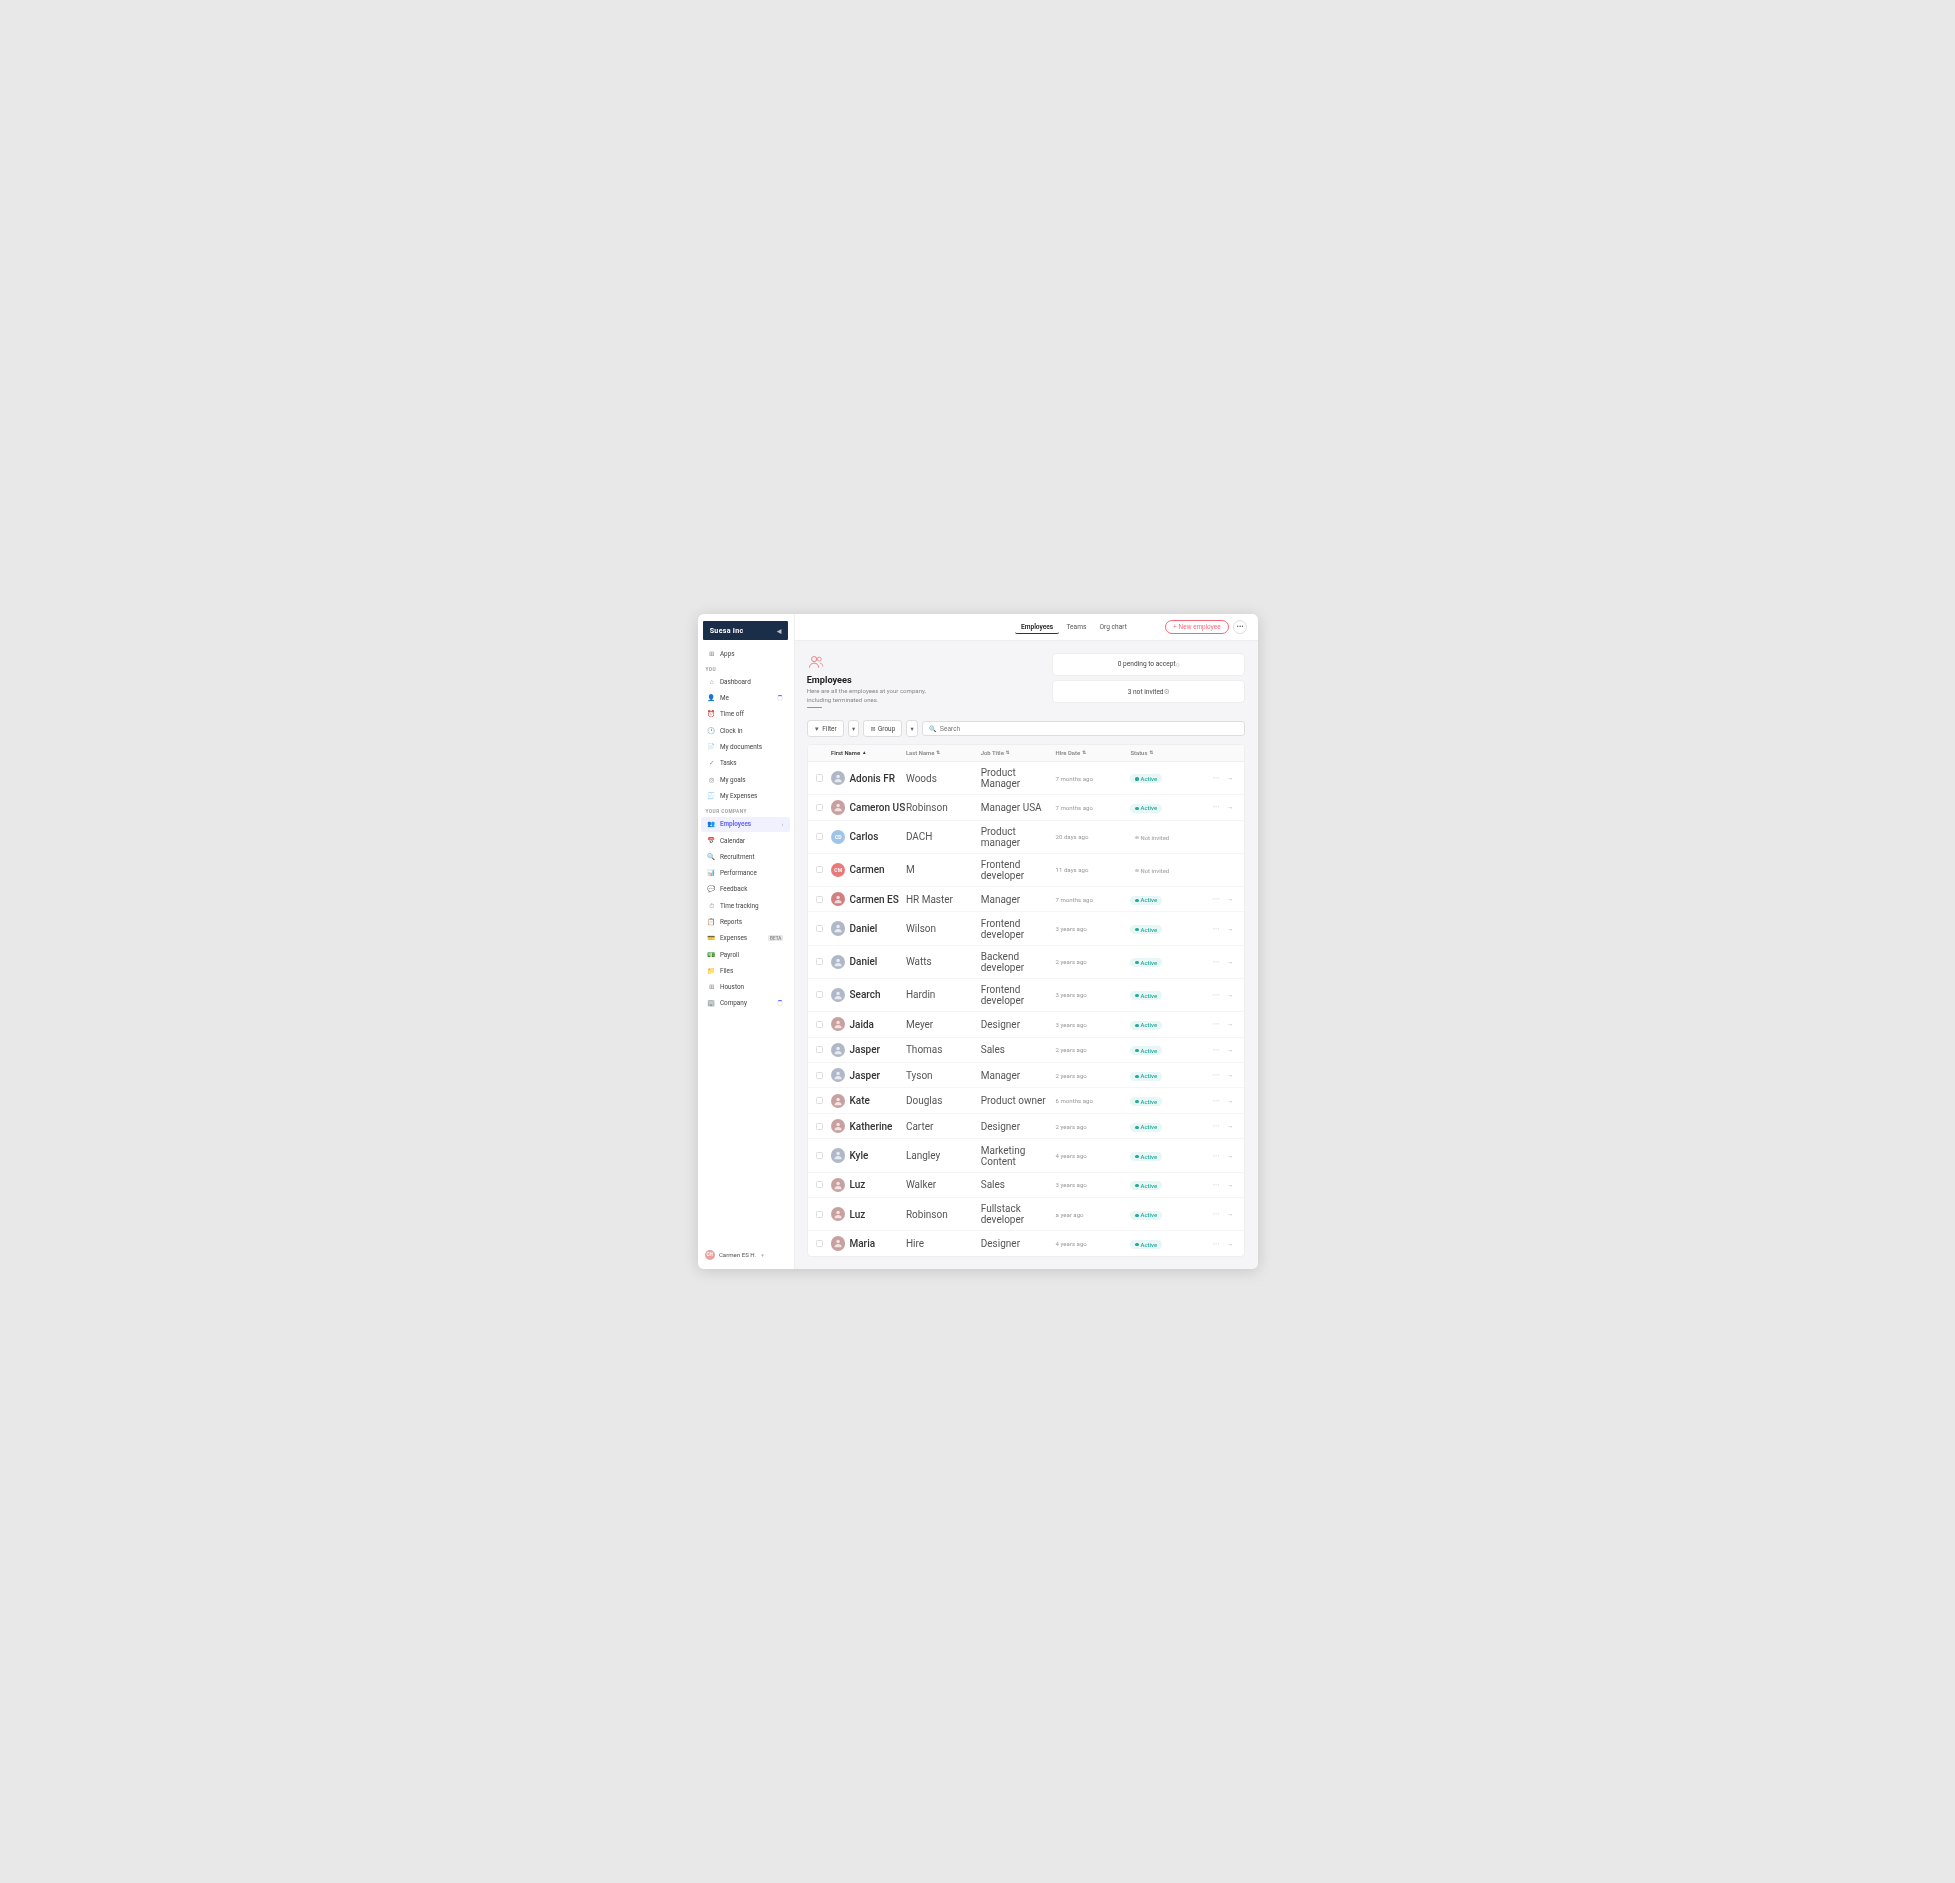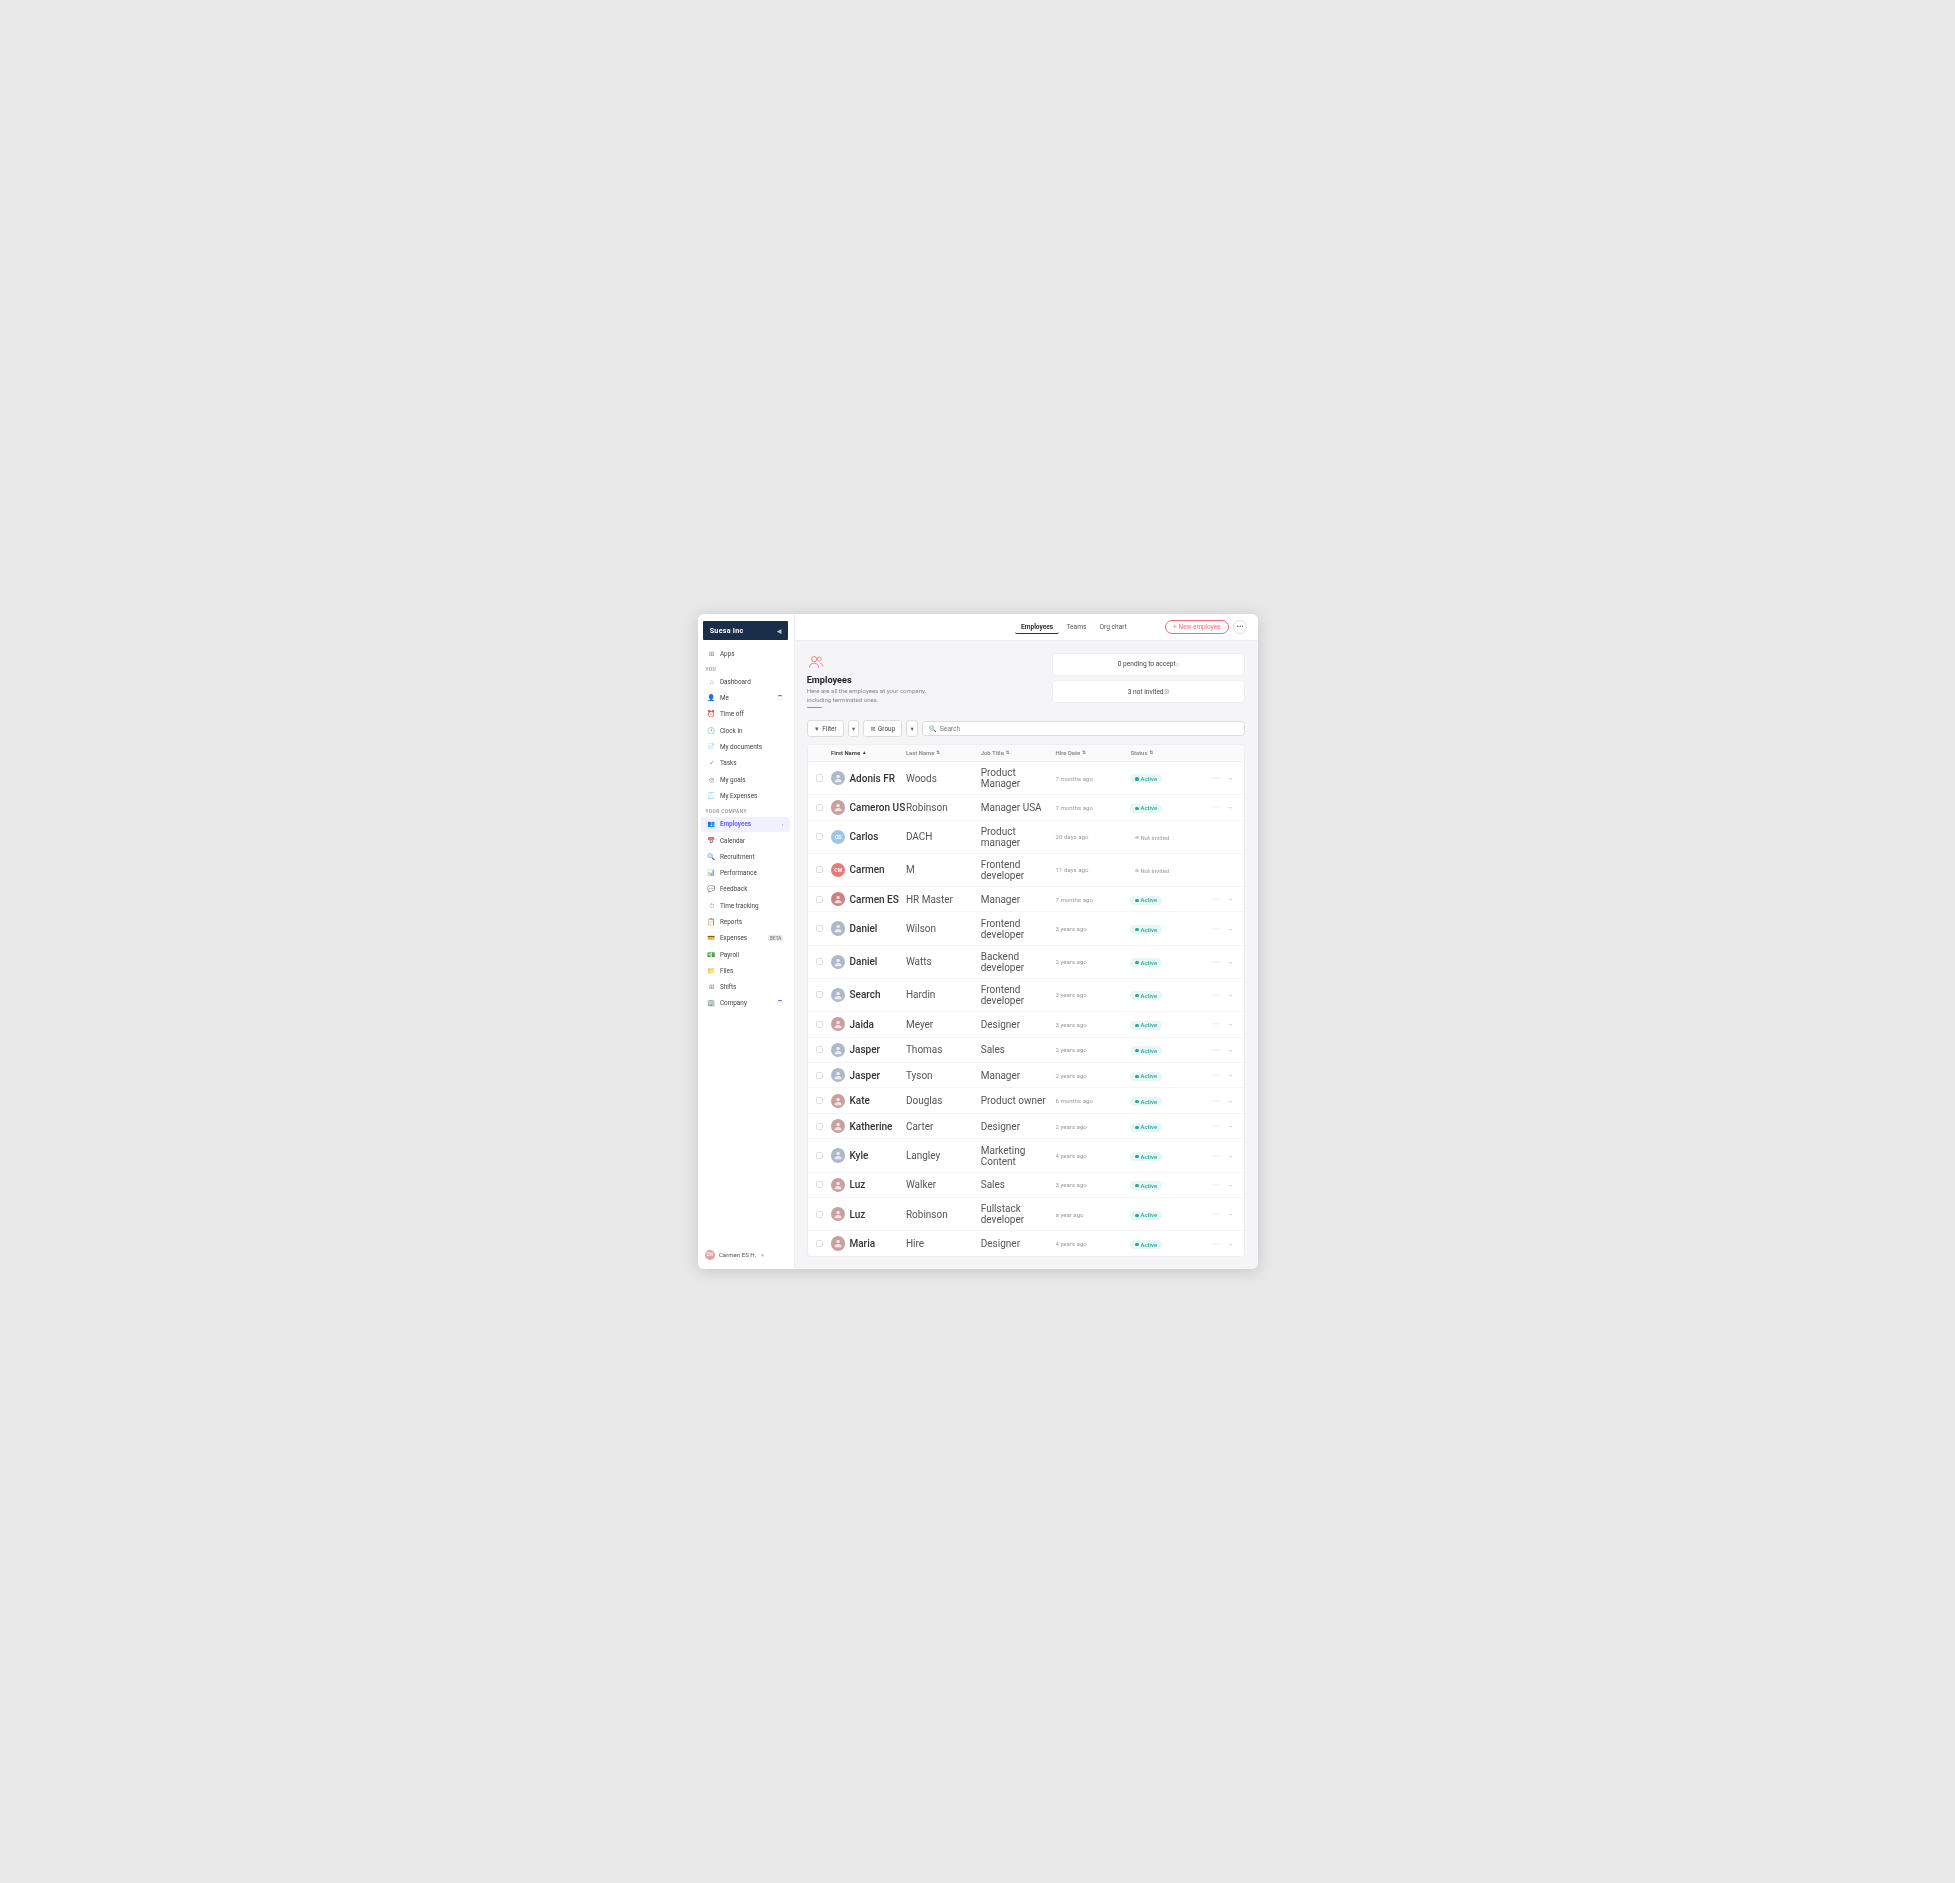--- a/index.html
+++ b/index.html
@@ -409,21 +409,21 @@
     <div class="sidebar-item">
       <span class="sidebar-icon">💵</span>
       <span class="sidebar-item-label">Payroll</span>
     </div>
     <div class="sidebar-item">
       <span class="sidebar-icon">📁</span>
       <span class="sidebar-item-label">Files</span>
     </div>
     <div class="sidebar-item">
       <span class="sidebar-icon">⊞</span>
-      <span class="sidebar-item-label">Shifts</span>
+      <span class="sidebar-item-label">Houston</span>
     </div>
     <div class="sidebar-item">
       <span class="sidebar-icon">🏢</span>
       <span class="sidebar-item-label">Company</span>
       <div class="sidebar-spinner"></div>
     </div>
 
     <div class="sidebar-user">
       <div class="sidebar-avatar">CH</div>
       <span>Carmen ES H.</span>

